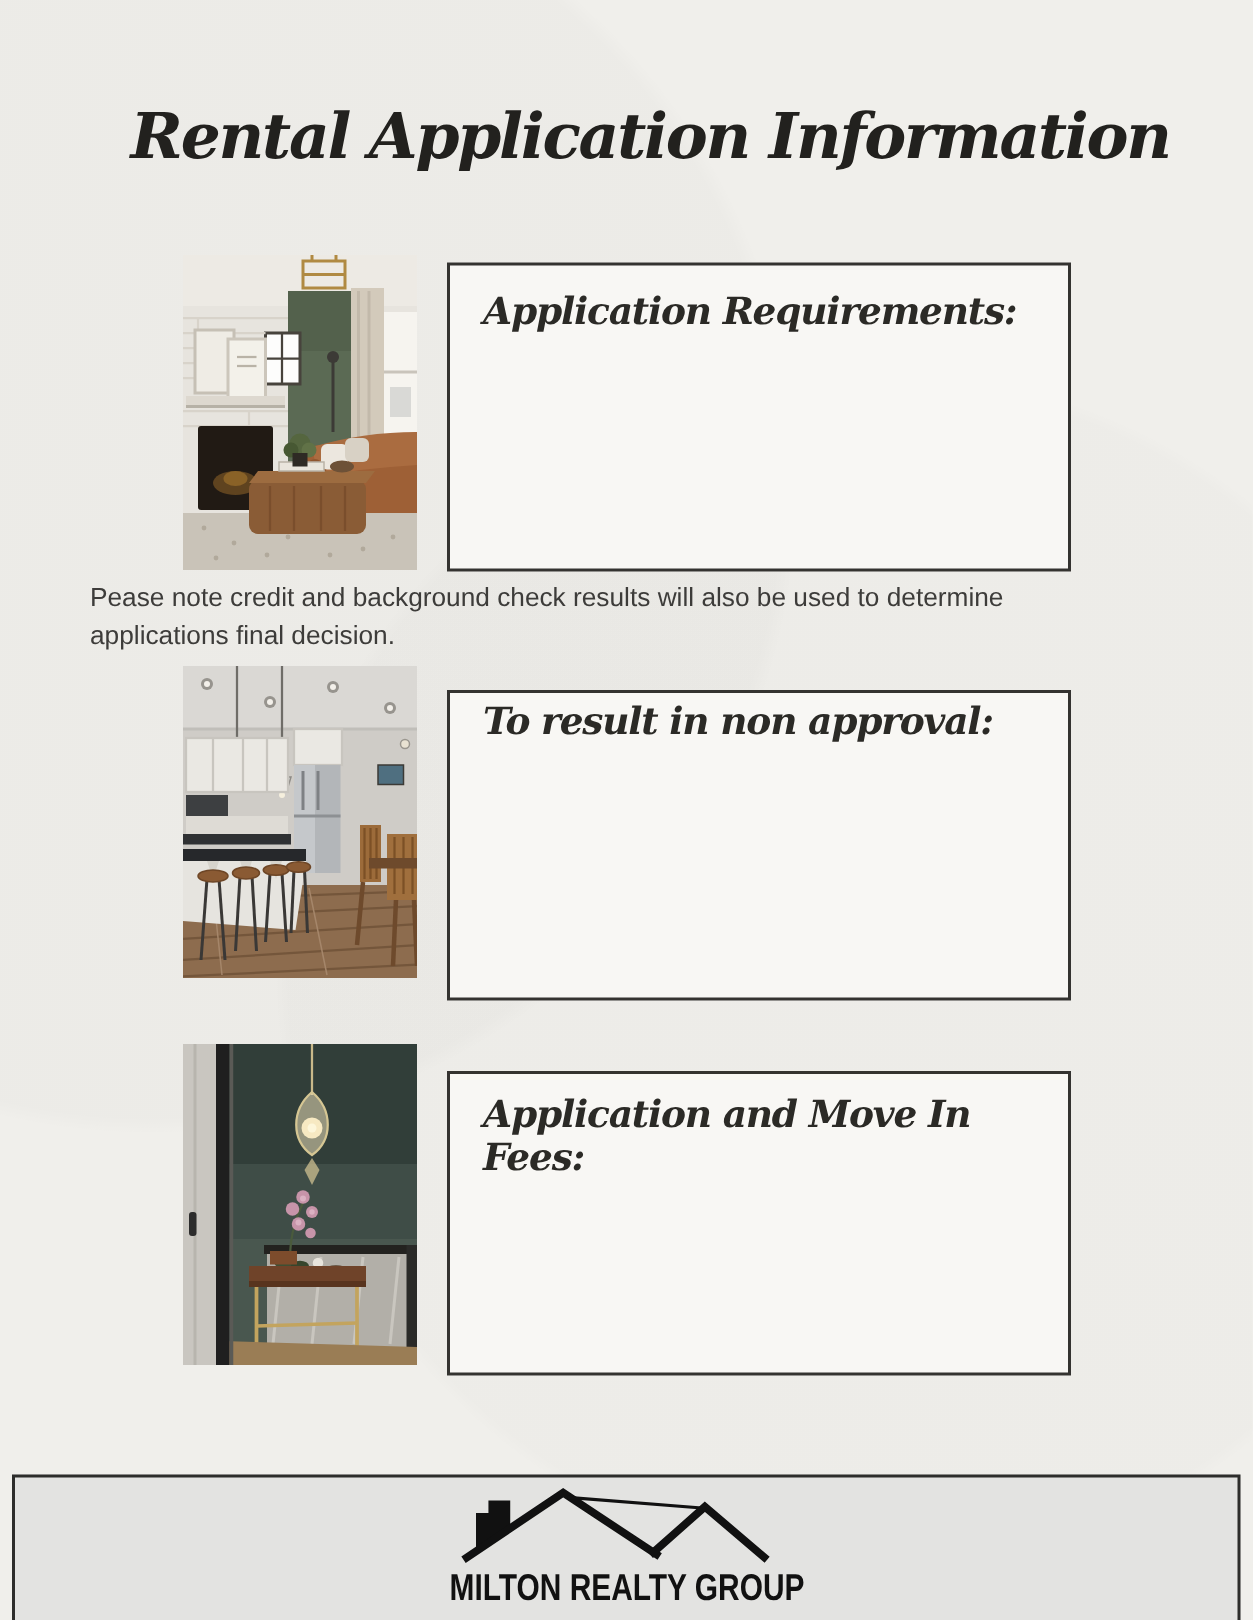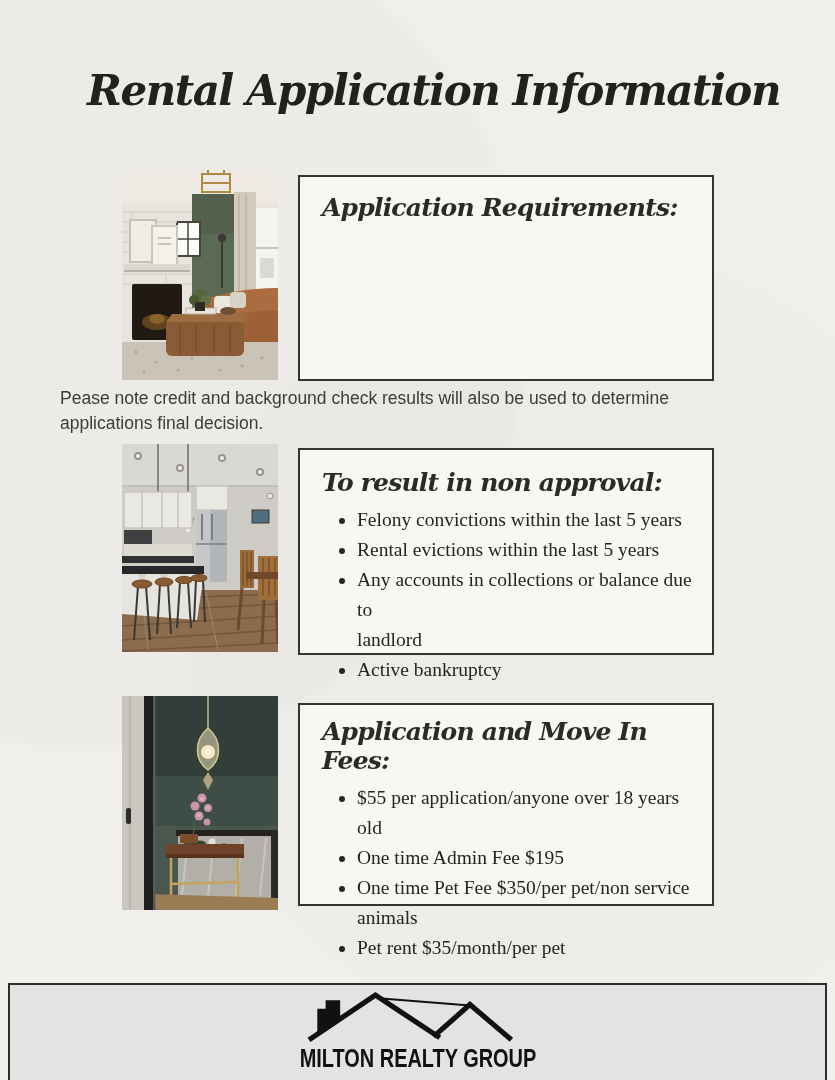--- a/index.html
+++ b/index.html
@@ -29,22 +29,22 @@
   .photo svg{display:block;}
   .row-1 .photo{height:210px;}
   .row-2 .photo{height:208px;}
   .row-3 .photo{height:214px;}
   .card{
     box-sizing:border-box;margin-left:20px;width:424px;
     background:#f8f7f4;border:2px solid #343330;
     padding:14px 10px 0 20px;
   }
   .card-1{height:206px;margin-top:5px;padding-top:16px;}
-  .card-2{height:207px;margin-top:4px;padding-top:18px;}
-  .card-3{height:203px;margin-top:7px;padding-top:12px;}
+  .card-2{height:207px;margin-top:16px;padding-top:4px;}
+  .card-3{height:203px;margin-top:18px;padding-top:12px;}
   .card h2{
     margin:0 0 8px 2px;
     font-family:"DejaVu Serif",serif;font-style:italic;font-weight:600;
     font-size:25px;letter-spacing:-0.8px;color:#2b2a26;
   }
   .card ul{margin:0;padding:0 0 0 37px;}
   .card li{
     font-family:"Liberation Serif",serif;font-size:19.5px;line-height:30px;
     color:#26241f;white-space:pre-line;
   }
@@ -256,27 +256,20 @@
         <line x1="153" y1="114" x2="153" y2="152"></line>
       </g>
       <rect x="124" y="128" width="32" height="7" fill="#6e4a2c"></rect>
       <line x1="120" y1="144" x2="116" y2="186" stroke="#6e4a2c" stroke-width="3"></line>
       <line x1="142" y1="156" x2="140" y2="200" stroke="#6e4a2c" stroke-width="3"></line>
       <line x1="154" y1="156" x2="156" y2="200" stroke="#6e4a2c" stroke-width="3"></line>
     </svg>
   </div>
   <div class="card card-2">
     <h2>To result in non approval:</h2>
-    <ul>
-      <li>Felony convictions within the last 5 years</li>
-      <li>Rental evictions within the last 5 years</li>
-      <li>Any accounts in collections or balance due to
-landlord</li>
-      <li>Active bankruptcy</li>
-    </ul>
   </div>
 </section>
 
 <section class="row row-3">
   <div class="photo">
     <svg width="156" height="214" viewBox="0 0 156 214" xmlns="http://www.w3.org/2000/svg">
 
       <rect width="156" height="214" fill="#3f4d47"></rect>
       <rect x="26" y="0" width="130" height="80" fill="#313e39"></rect>
       <rect x="26" y="130" width="130" height="84" fill="#49574f"></rect>
@@ -328,27 +321,20 @@
 
       <rect x="0" y="0" width="22" height="214" fill="#c9c6c0"></rect>
       <line x1="8" y1="0" x2="8" y2="214" stroke="#b8b5ae" stroke-width="2"></line>
       <rect x="22" y="0" width="9" height="214" fill="#1f1f1f"></rect>
       <rect x="31" y="0" width="2.5" height="214" fill="#5a5a56"></rect>
       <rect x="4" y="112" width="5" height="16" rx="2" fill="#2c2c2c"></rect>
     </svg>
   </div>
   <div class="card card-3">
     <h2>Application and Move In Fees:</h2>
-    <ul>
-      <li>$55 per application/anyone over 18 years old</li>
-      <li>One time Admin Fee $195</li>
-      <li>One time Pet Fee $350/per pet/non service
-animals</li>
-      <li>Pet rent $35/month/per pet</li>
-    </ul>
   </div>
 </section>
 
 <footer class="footer">
   <div class="logo">
     <svg width="250" height="82" viewBox="0 0 240 79" xmlns="http://www.w3.org/2000/svg">
 
       <polygon points="23,17 31,17 31,9 45,9 45,27 23,41" fill="#111"></polygon>
 
       <polyline points="15,47 79,4 141,45" fill="none" stroke="#111" stroke-width="5"></polyline>

